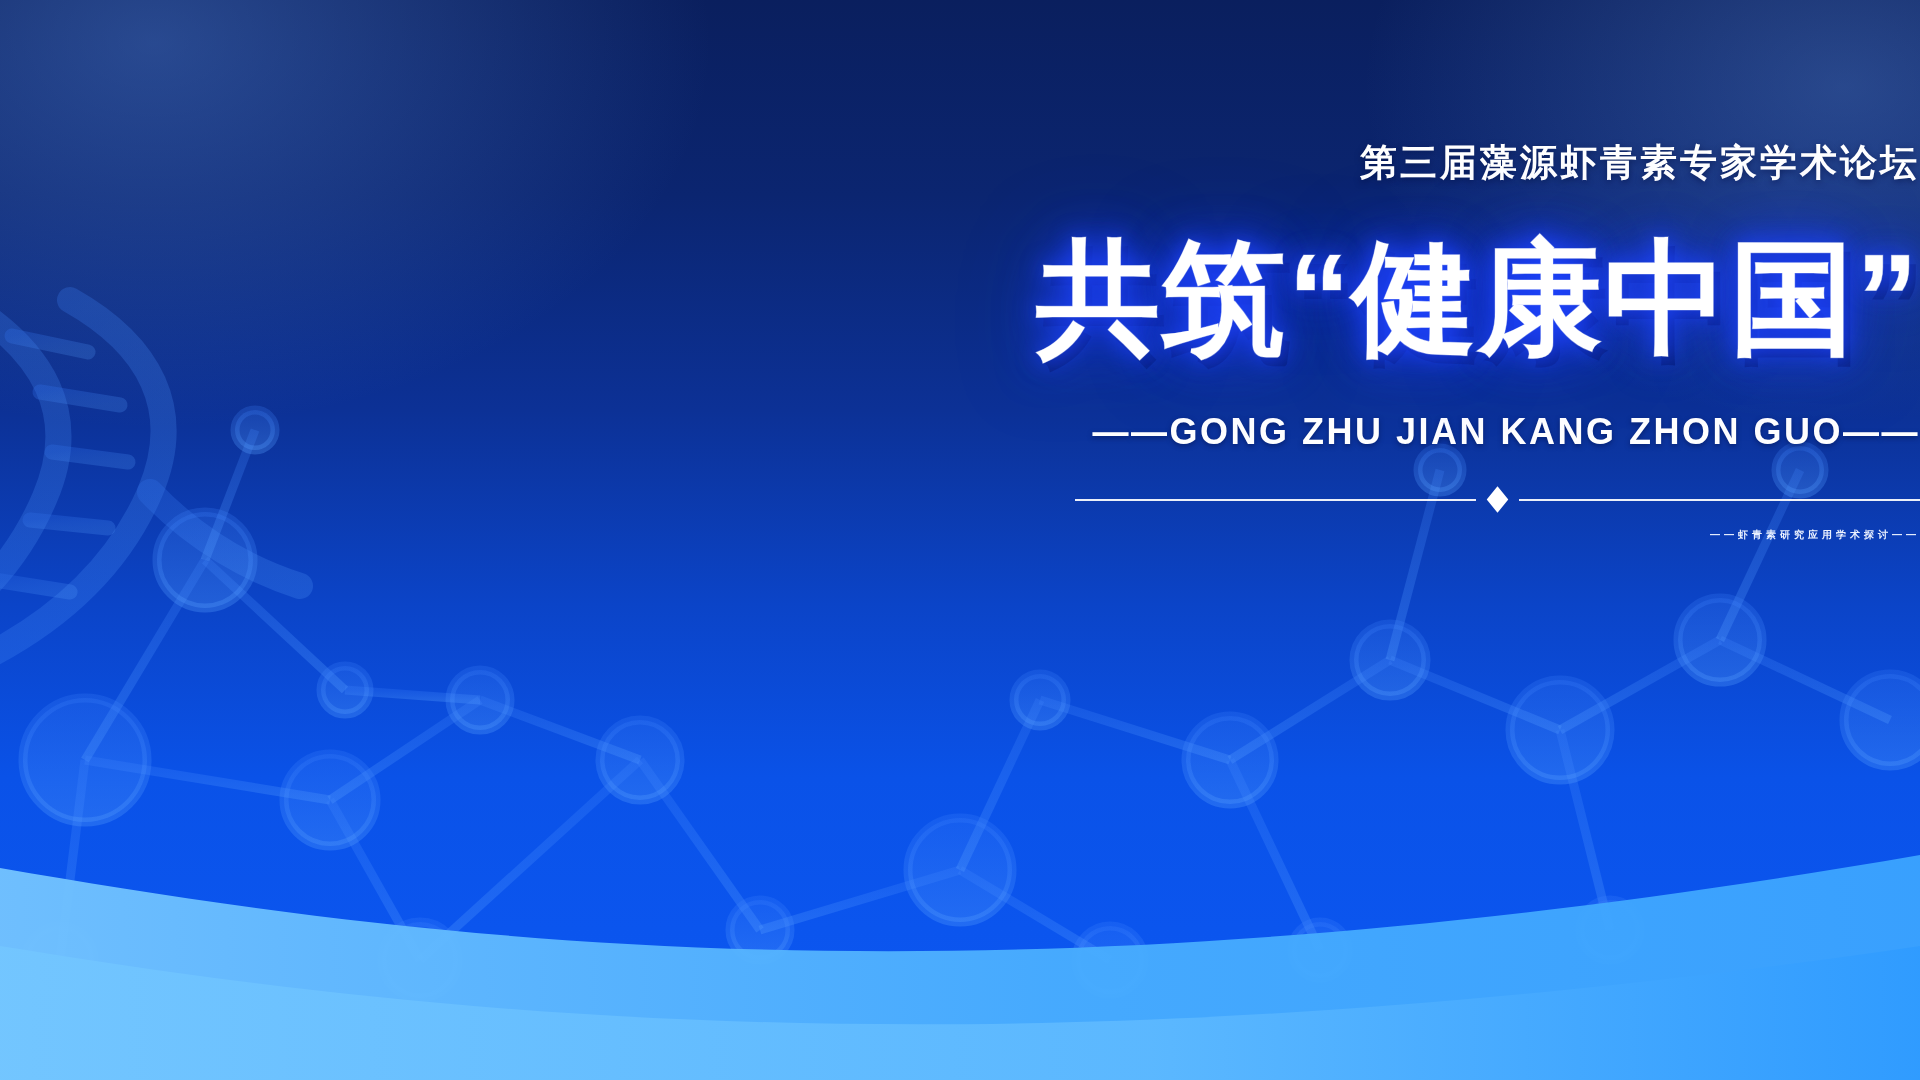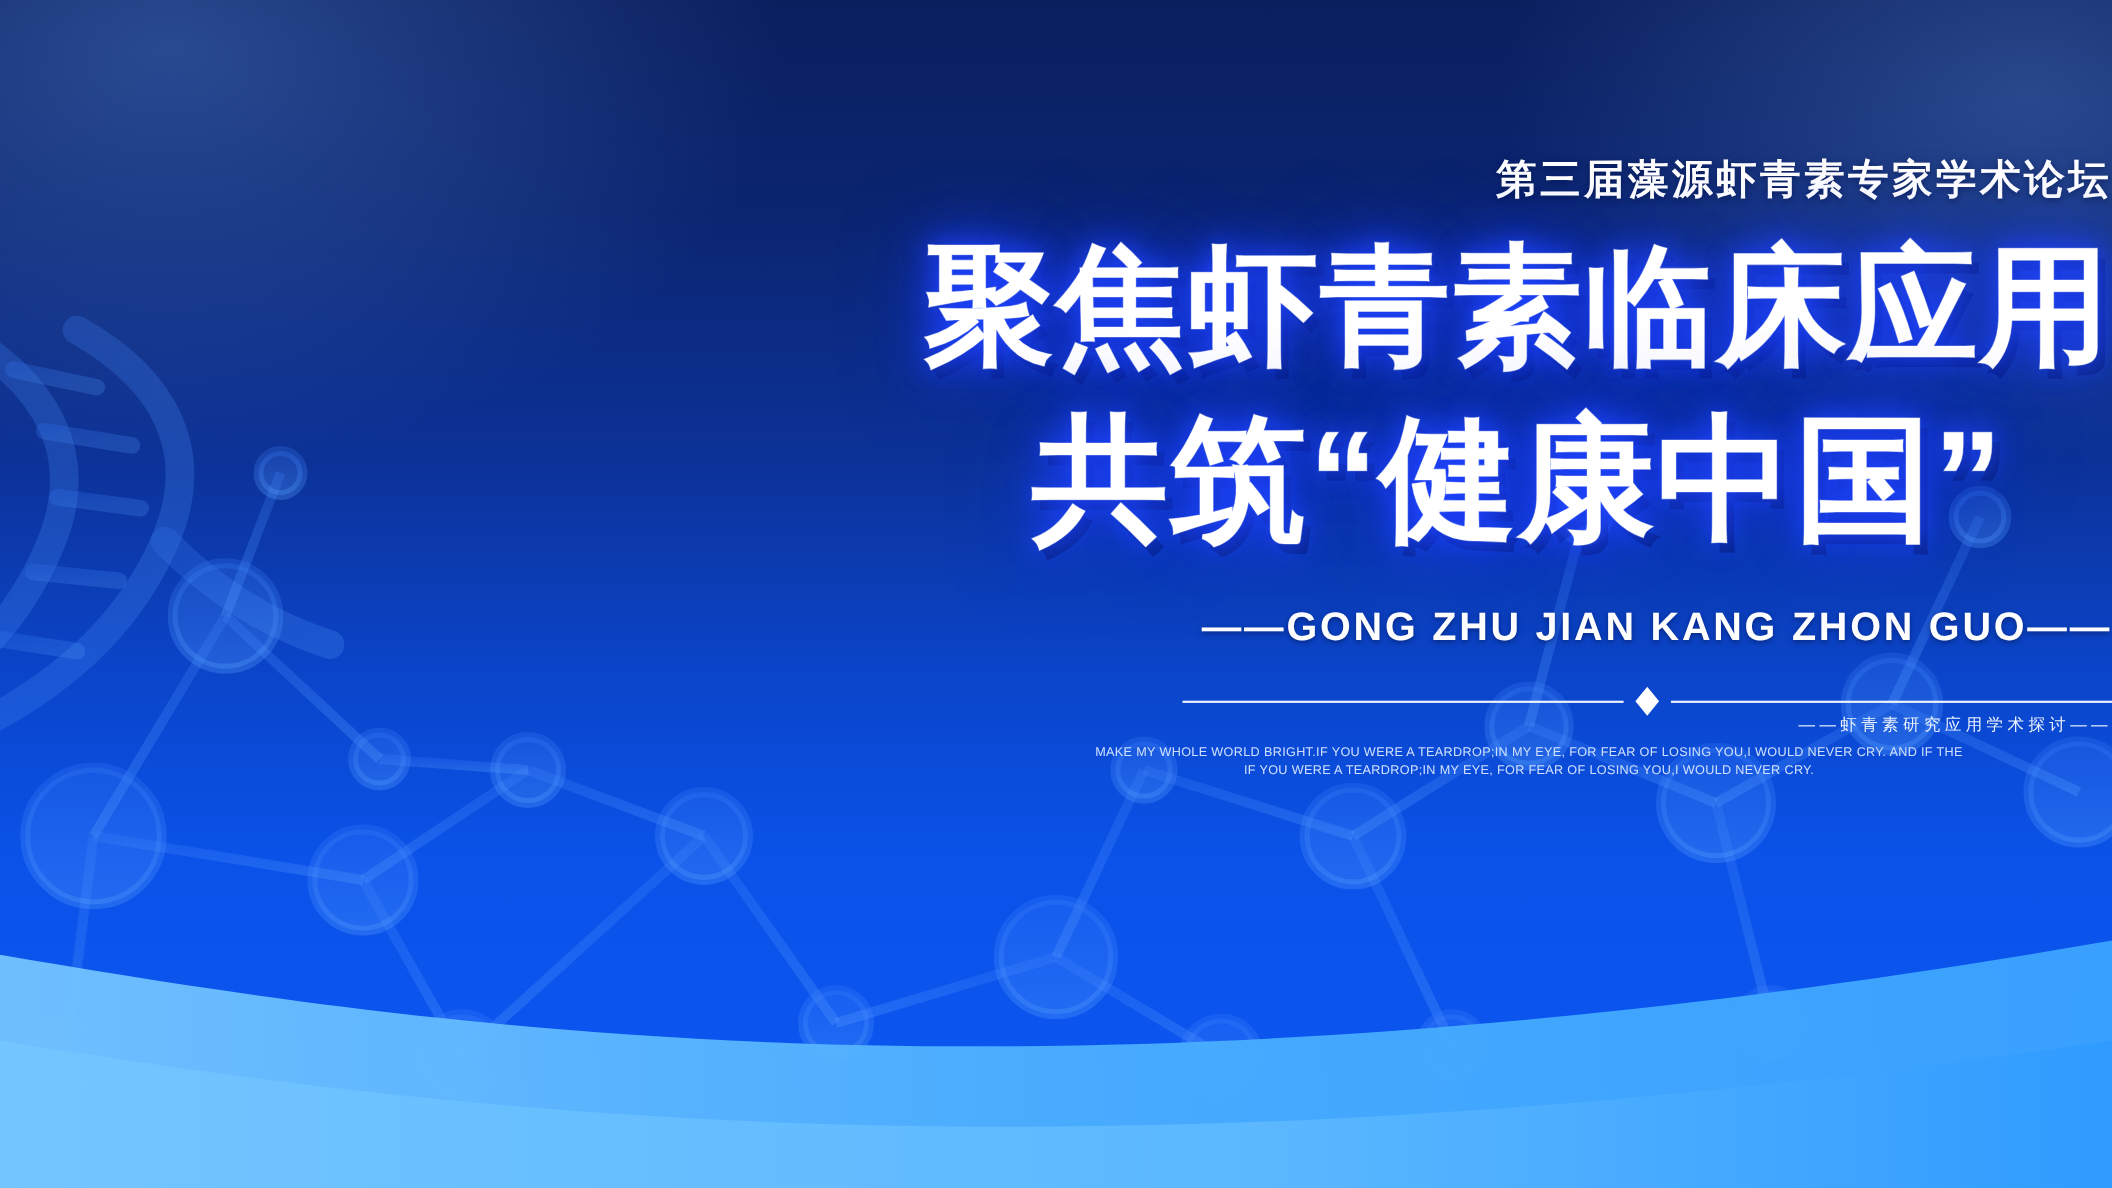--- a/index.html
+++ b/index.html
@@ -98,23 +98,23 @@
   }
   .rule .diamond{
     width:17px; height:17px;
     margin:0 13px;
     background:#ffffff;
     transform:rotate(45deg) skew(6deg,6deg);
     flex:0 0 auto;
   }
 
   .subnote{
-    margin-top:4px;
-    font-size:15px;
-    font-weight:400;
+    margin-top:20px;
+    font-size:10px;
+    font-weight:700;
     letter-spacing:4px;
     color:#eaf1ff;
     white-space:nowrap;
   }
 
   .fineprint{
     margin-top:7px;
     width:1060px;
     text-align:center;
     font-size:11.5px;
@@ -220,33 +220,28 @@
     </defs>
     <path d="M0,118 C420,190 980,268 1920,105 L1920,330 L0,330 Z" fill="url(#w1)" opacity="0.95"></path>
     <path d="M0,196 C430,266 1000,330 1920,196 L1920,330 L0,330 Z" fill="url(#w2)" opacity="0.92"></path>
   </svg>
 
   <div class="content">
 
     <div class="eyebrow">第三届藻源虾青素专家学术论坛</div>
 
     <div class="title-wrap">
-      <div class="title-line one">聚焦虾青素临床应用</div>
       <div class="title-line two">共筑“健康中国”</div>
     </div>
 
     <div class="pinyin">——GONG ZHU JIAN KANG ZHON GUO——</div>
 
     <div class="rule">
       <span class="bar"></span>
       <span class="diamond"></span>
       <span class="bar"></span>
     </div>
 
     <div class="subnote">——虾青素研究应用学术探讨——</div>
 
-    <div class="fineprint">
-      <div class="l1">MAKE MY WHOLE WORLD BRIGHT.IF YOU WERE A TEARDROP;IN MY EYE,  FOR FEAR OF LOSING YOU,I WOULD NEVER CRY.  AND IF THE</div>
-      <div class="l2">IF YOU WERE A TEARDROP;IN MY EYE,  FOR FEAR OF LOSING YOU,I WOULD NEVER CRY.</div>
-    </div>
 
   </div>
 </div>
 
 </body></html>

